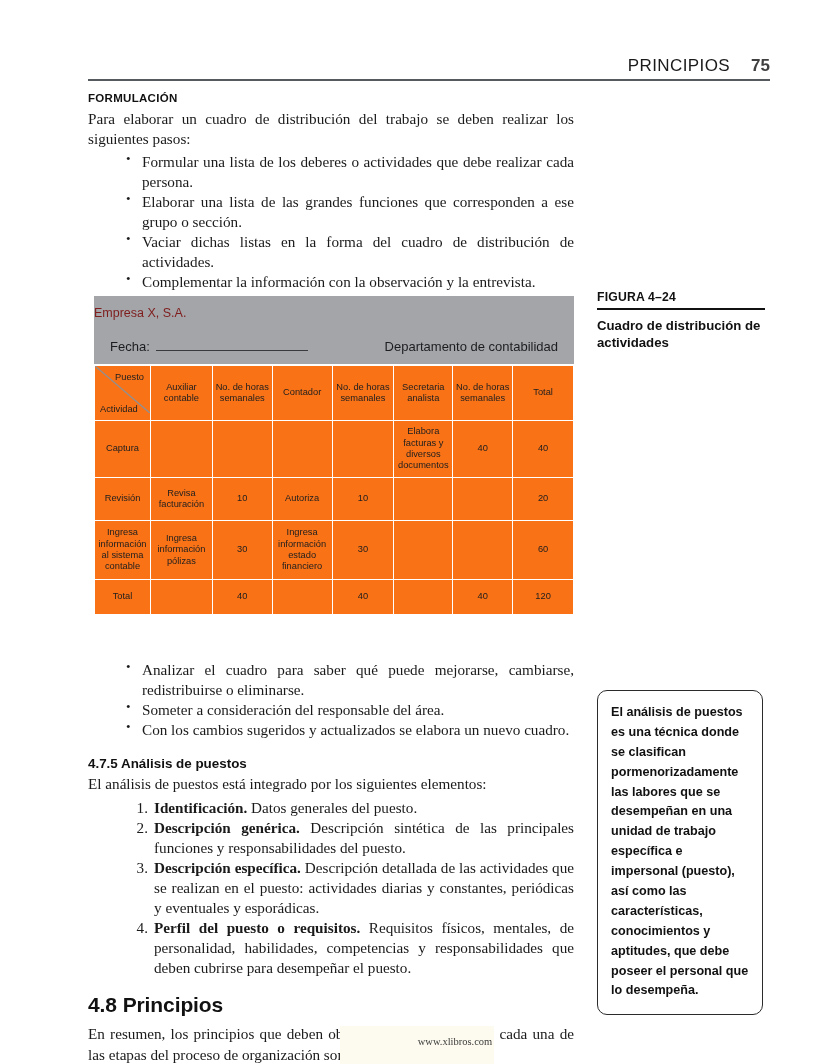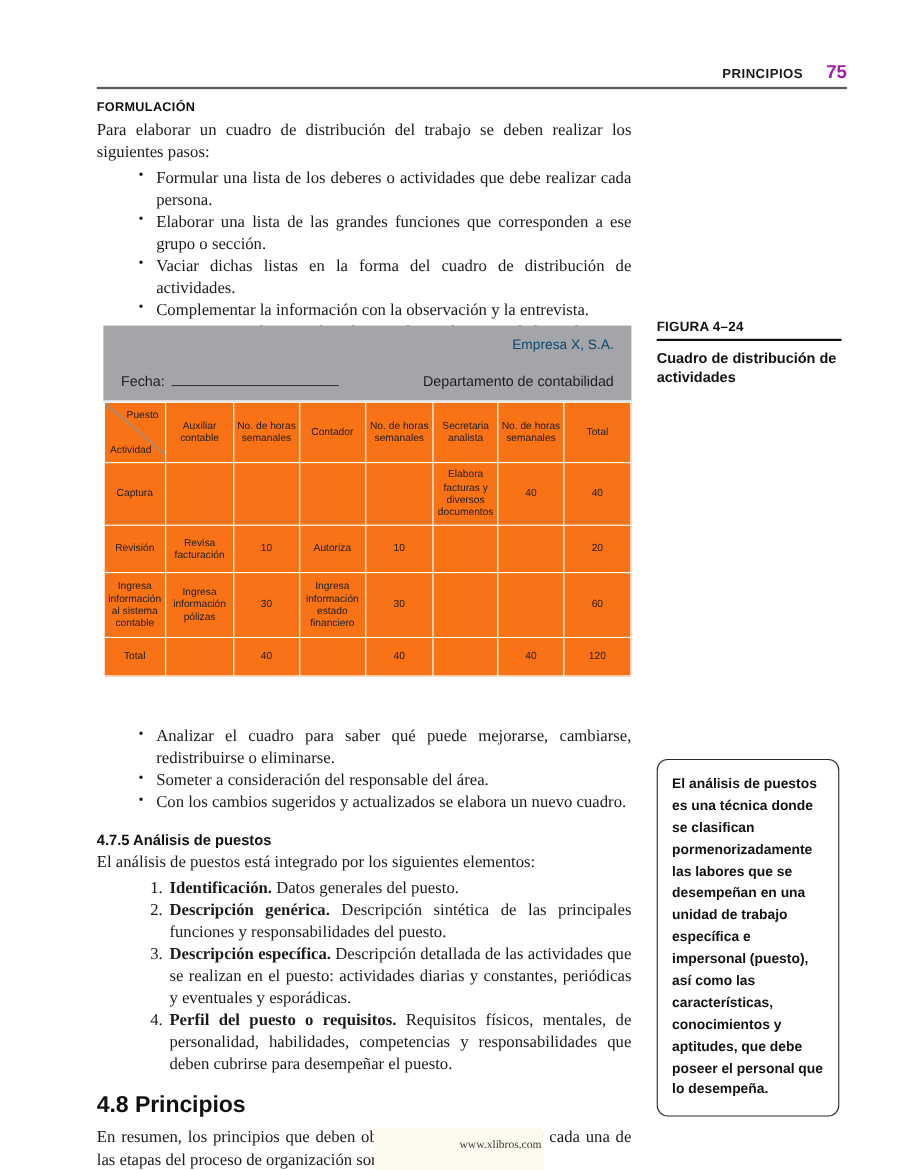--- a/index.html
+++ b/index.html
@@ -31,30 +31,30 @@
   }
   .runhead-inner {
     display: flex;
     align-items: baseline;
     justify-content: flex-end;
     gap: 18px;
     padding-bottom: 3px;
   }
   .runhead-label {
     font-family: "Liberation Sans", sans-serif;
-    font-size: 12px;
-    font-weight: 700;
+    font-size: 17px;
+    font-weight: 400;
     letter-spacing: 0.4px;
     color: #1a1a1a;
   }
   .runhead-page {
     font-family: "Liberation Sans", sans-serif;
     font-size: 17px;
     font-weight: 700;
-    color: #a21caf;
+    color: #404040;
     min-width: 22px;
     text-align: right;
   }
   .runhead-rule {
     border-bottom: 2.2px solid #555a5f;
     width: 100%;
   }
 
   
   .col-main {
@@ -156,25 +156,25 @@
   .fig-banner {
     background: #a3a5a9;
     height: 68px;
     position: relative;
     border-bottom: 1px solid #ffffff;
   }
   .fig-banner-title {
     position: absolute;
     top: 10px;
     left: 0;
-    right: 16px;
-    text-align: right;
+    right: 0;
+    text-align: left;
     font-family: "Liberation Sans", sans-serif;
     font-size: 12.5px;
-    color: #0c4a6e;
+    color: #7f1d1d;
   }
   .fig-banner-row {
     position: absolute;
     bottom: 10px;
     left: 16px;
     right: 16px;
     display: flex;
     align-items: baseline;
     justify-content: space-between;
     font-family: "Liberation Sans", sans-serif;

